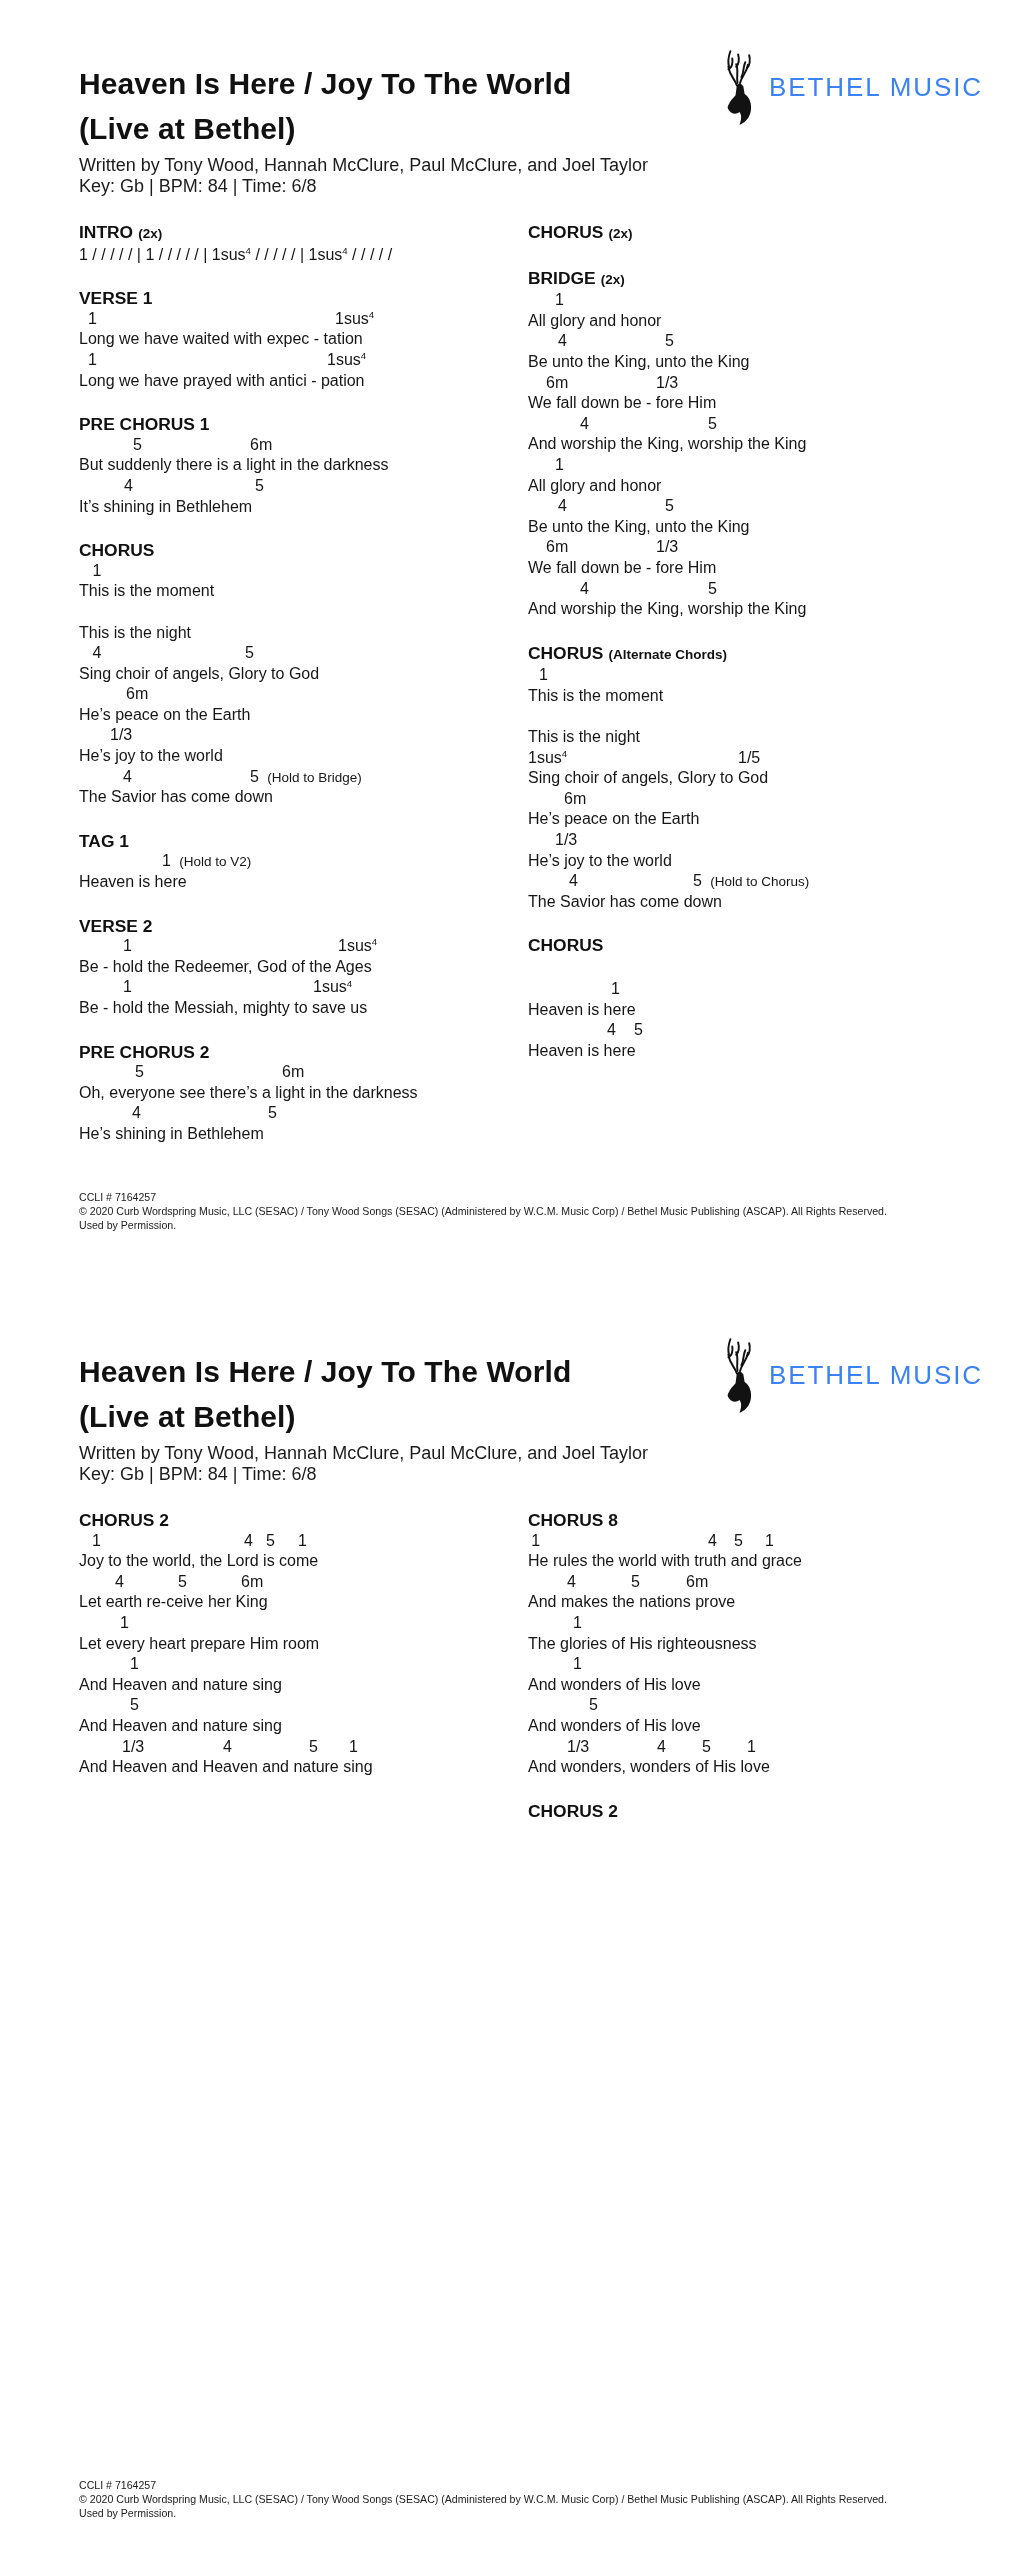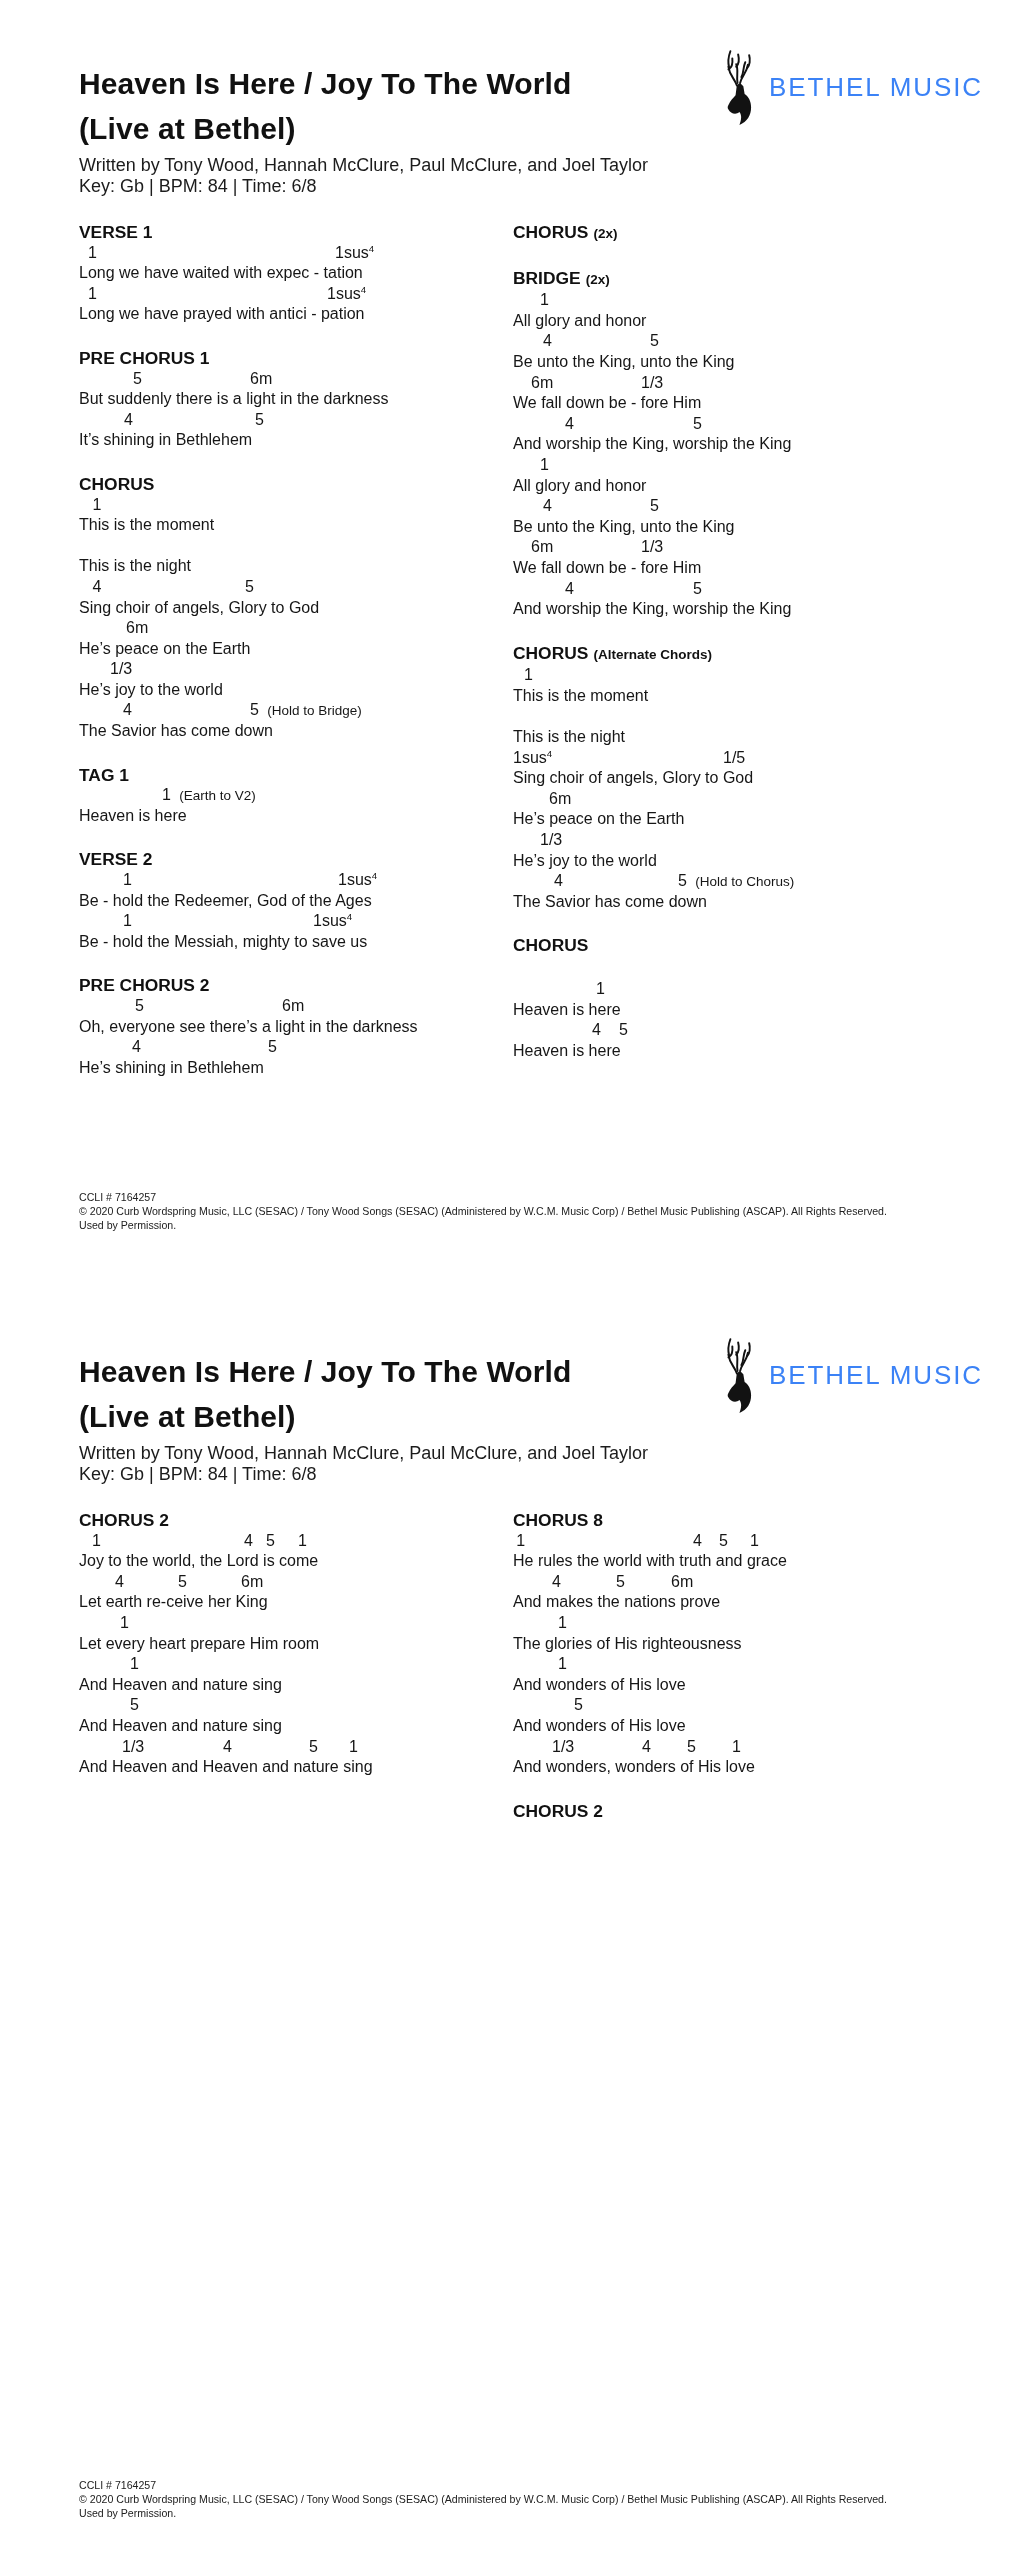--- a/index.html
+++ b/index.html
@@ -17,21 +17,21 @@
   }
   .meta{position:absolute;left:79px;top:155px;font-size:18px;line-height:21px;color:#1c1c1c;}
 
   .logo{position:absolute;left:720px;top:45px;height:84px;display:flex;align-items:center;}
   .logo svg{display:block;}
   .wordmark{font-size:26px;letter-spacing:1.9px;color:#3b82f6;margin-left:14px;white-space:nowrap;}
 
   .cols{position:absolute;top:222px;left:0;width:1025px;}
   .col{position:absolute;top:0;}
   .col-left{left:79px;width:451px;}
-  .col-right{left:513px;width:470px;}
+  .col-right{left:528px;width:470px;}
 
   .section{margin-bottom:23px;}
   .sec-h{font-size:17.4px;font-weight:700;line-height:20.6px;color:#111;white-space:nowrap;}
   .sec-h .ann{font-size:13.5px;margin-left:5.2px;}
 
   .line{font-size:16px;line-height:20.6px;height:20.6px;white-space:nowrap;color:#161616;}
   .line.chords{position:relative;}
   .chord{position:absolute;top:0;}
   .chord sup{font-size:9.7px;line-height:0;position:relative;top:-5.8px;vertical-align:baseline;}
   .chord .note{font-size:13.5px;margin-left:3.9px;}
@@ -67,20 +67,26 @@
   </div>
 
   <div class="meta">
     <div>Written by Tony Wood, Hannah McClure, Paul McClure, and Joel Taylor</div>
     <div>Key: Gb | BPM: 84 | Time: 6/8</div>
   </div>
 
   <div class="cols">
     <div class="col col-left">
         <div class="section">
+          <div class="sec-h">INTRO<span class="ann">(2x)</span></div>
+          <div class="line chords">
+            <span class="chord" style="left: 0px;">1 / / / / /  |  1 / / / / /  |  1sus<sup>4</sup> / / / / /  |  1sus<sup>4</sup> / / / / /</span>
+          </div>
+        </div>
+        <div class="section">
           <div class="sec-h">VERSE 1</div>
           <div class="line chords">
             <span class="chord" style="left: 9px;">1</span>
             <span class="chord" style="left: 256px;">1sus<sup>4</sup></span>
           </div>
           <div class="line lyric">Long we have waited with expec - tation</div>
           <div class="line chords">
             <span class="chord" style="left: 9px;">1</span>
             <span class="chord" style="left: 248px;">1sus<sup>4</sup></span>
           </div>
@@ -122,21 +128,21 @@
           <div class="line lyric">He’s joy to the world</div>
           <div class="line chords">
             <span class="chord" style="left: 44px;">4</span>
             <span class="chord" style="left: 171px;">5 <span class="note">(Hold to Bridge)</span></span>
           </div>
           <div class="line lyric">The Savior has come down</div>
         </div>
         <div class="section">
           <div class="sec-h">TAG 1</div>
           <div class="line chords">
-            <span class="chord" style="left: 83px;">1 <span class="note">(Earth to V2)</span></span>
+            <span class="chord" style="left: 83px;">1 <span class="note">(Hold to V2)</span></span>
           </div>
           <div class="line lyric">Heaven is here</div>
         </div>
         <div class="section">
           <div class="sec-h">VERSE 2</div>
           <div class="line chords">
             <span class="chord" style="left: 44px;">1</span>
             <span class="chord" style="left: 259px;">1sus<sup>4</sup></span>
           </div>
           <div class="line lyric">Be - hold the Redeemer, God of the Ages</div>

